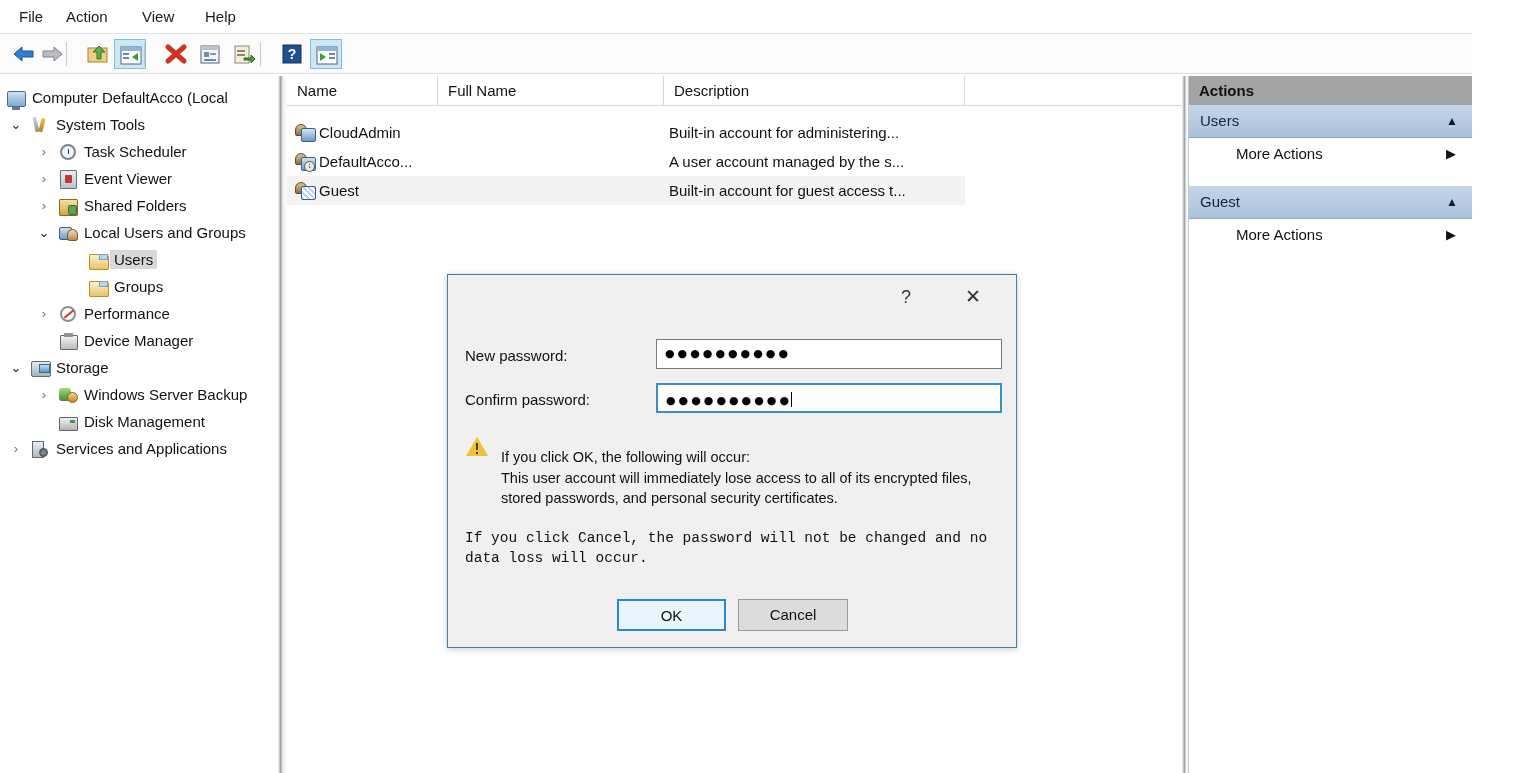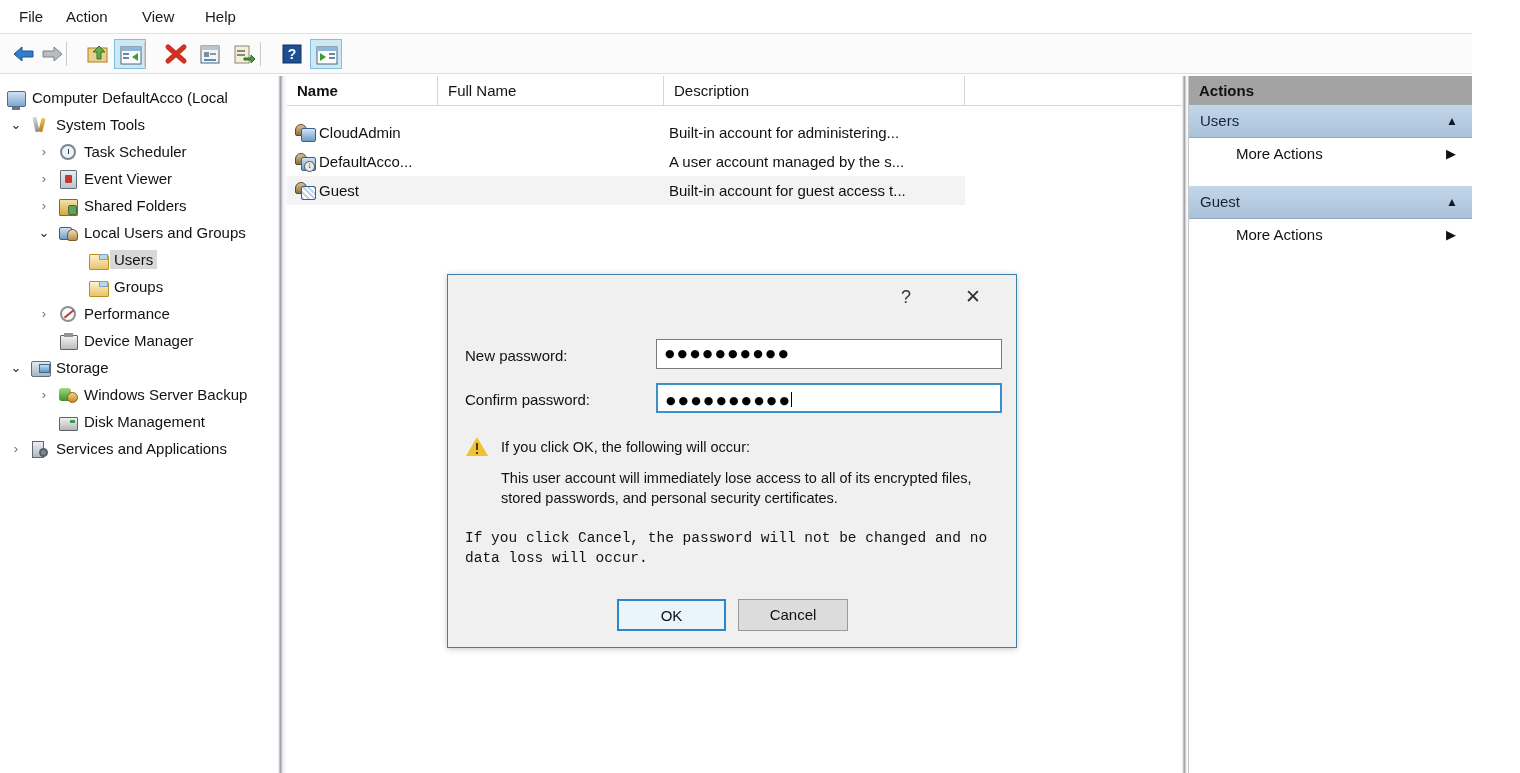--- a/index.html
+++ b/index.html
@@ -357,21 +357,21 @@
           <span class="ticon">
             <span class="ic-services"></span>
           </span>
           <span class="lbl">Services and Applications</span>
         </div>
       </div>
     <div class="splitter"></div>
 
     <div class="listpane">
       <div class="listhdr" id="listhdr">
-          <div class="colhdr" style="left: 0px; width: 151px; font-weight: bold;">Name</div>
+          <div class="colhdr" style="left: 0px; width: 151px;">Name</div>
           <div class="colhdr" style="left: 151px; width: 226px;">Full Name</div>
           <div class="colhdr" style="left: 377px; width: 301px;">Description</div>
         </div>
       <div id="listrows">
           <div class="lrow" style="top: 42px;">
             <span class="uicon">
               <span class="head"></span>
               <span class="scr"></span>
             </span>
             <span class="rname">CloudAdmin</span>
@@ -432,21 +432,21 @@
       <div class="dlg-label" style="left:17px; top:116px;text-align:right;">Confirm password:</div>
       <div class="dlg-input focus" style="top:108px;">
         <span>●●●●●●●●●●</span><span class="caret"></span>
       </div>
 
       <div class="warn-icon">
         <div class="tri"></div>
           <div class="bang"></div>
           <div class="dot"></div>
       </div>
-      <div class="dlg-text" style="left:53px; top:162px; width:500px;">If you click OK, the following will occur:</div>
+      <div class="dlg-text" style="left:53px; top:172px; width:500px;">If you click OK, the following will occur:</div>
       <div class="dlg-text" style="left:53px; top:193px; width:487px;">This user account will immediately lose access to all of its encrypted files, stored passwords, and personal security certificates.</div>
       <div class="dlg-text" style="left:17px; top:253px; width:535px;font-family:Liberation Mono, monospace;">If you click Cancel, the password will not be changed and no data loss will occur.</div>
 
       <div class="dlg-btn ok">OK</div>
       <div class="dlg-btn cancel">Cancel</div>
     </div>
 
   </div>
 </div>
 

